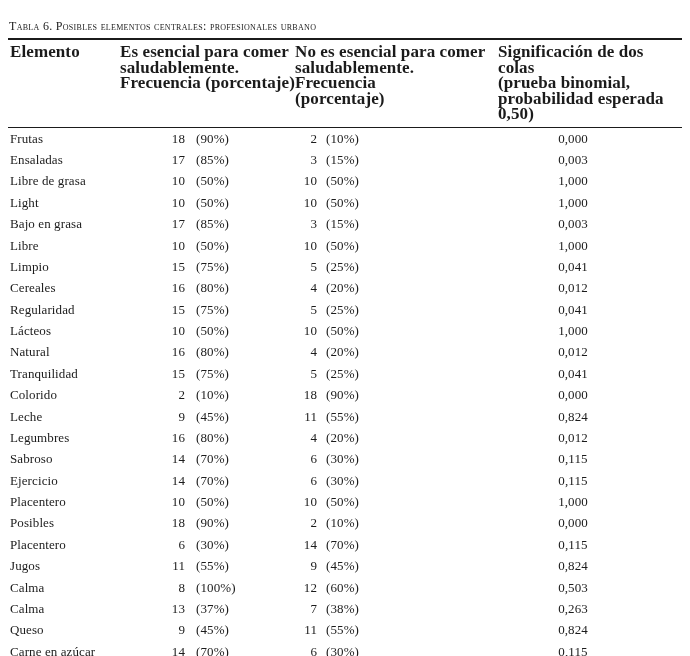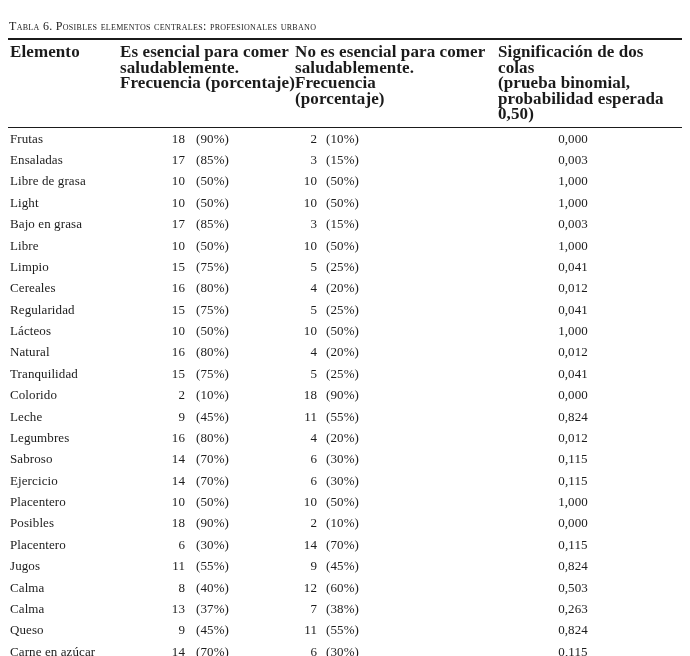--- a/index.html
+++ b/index.html
@@ -222,21 +222,21 @@
           <td class="c4">0,115</td>
         </tr>
         <tr>
           <td class="c1">Jugos</td>
           <td class="c2"><span class="num">11</span><span class="pct">(55%)</span></td>
           <td class="c3"><span class="num">9</span><span class="pct">(45%)</span></td>
           <td class="c4">0,824</td>
         </tr>
         <tr>
           <td class="c1">Calma</td>
-          <td class="c2"><span class="num">8</span><span class="pct">(40%)</span></td>
+          <td class="c2"><span class="num">8</span><span class="pct">(100%)</span></td>
           <td class="c3"><span class="num">12</span><span class="pct">(60%)</span></td>
           <td class="c4">0,503</td>
         </tr>
         <tr>
           <td class="c1">Calma</td>
           <td class="c2"><span class="num">13</span><span class="pct">(37%)</span></td>
           <td class="c3"><span class="num">7</span><span class="pct">(38%)</span></td>
           <td class="c4">0,263</td>
         </tr>
         <tr>

